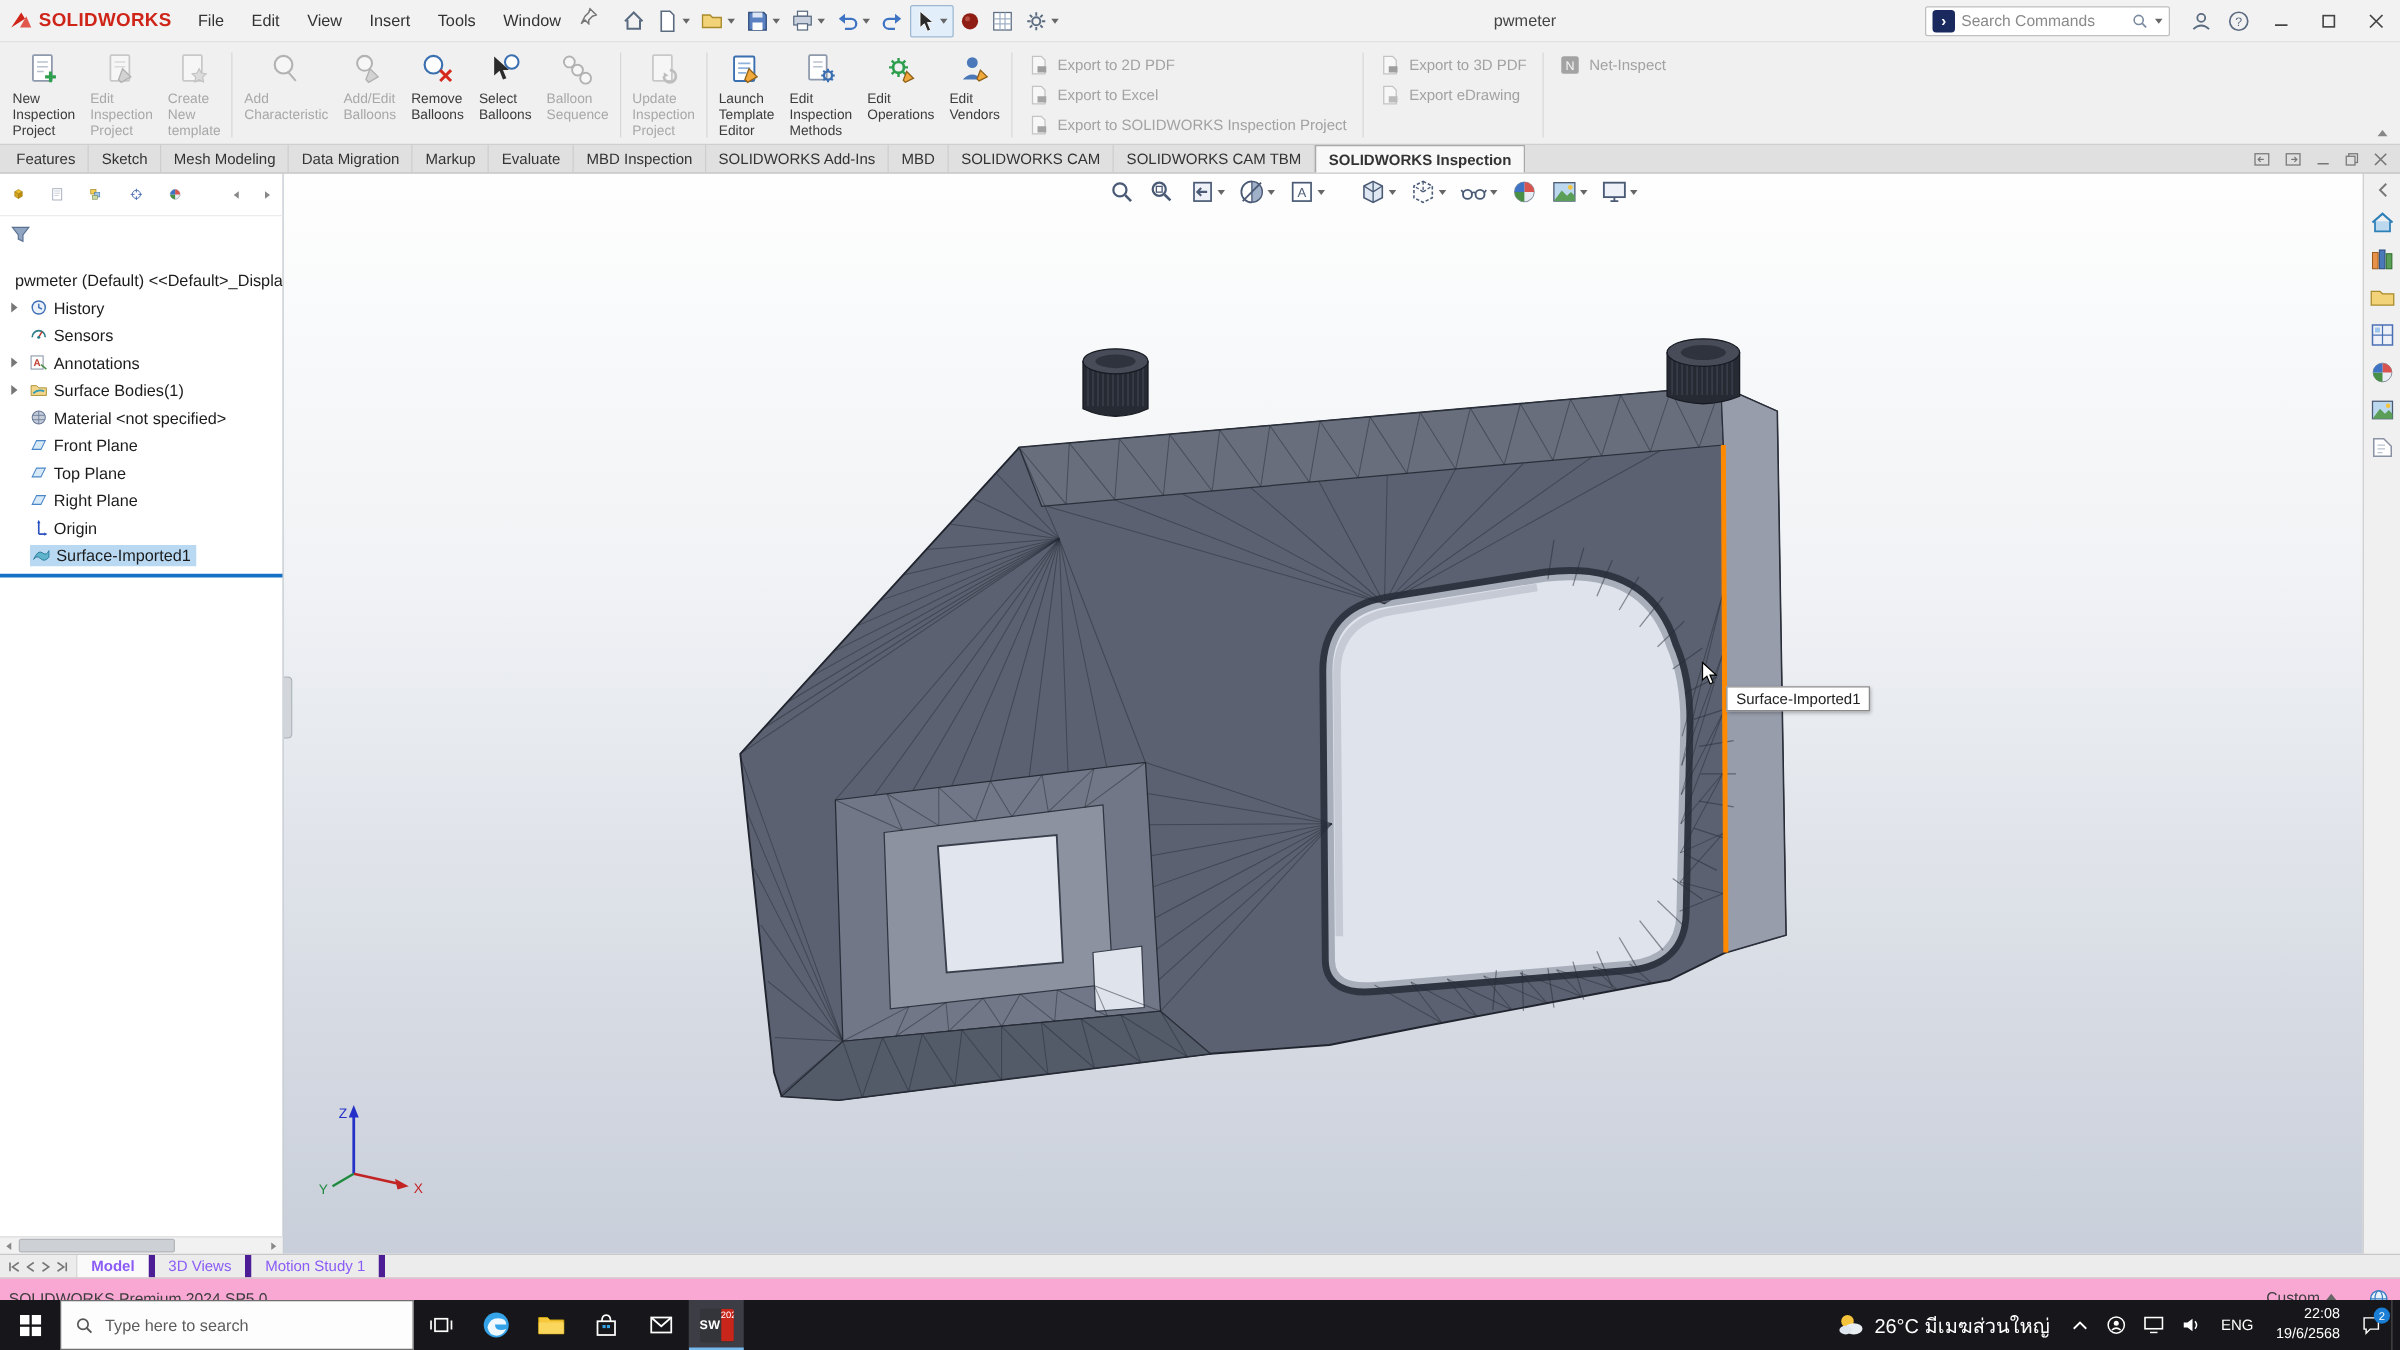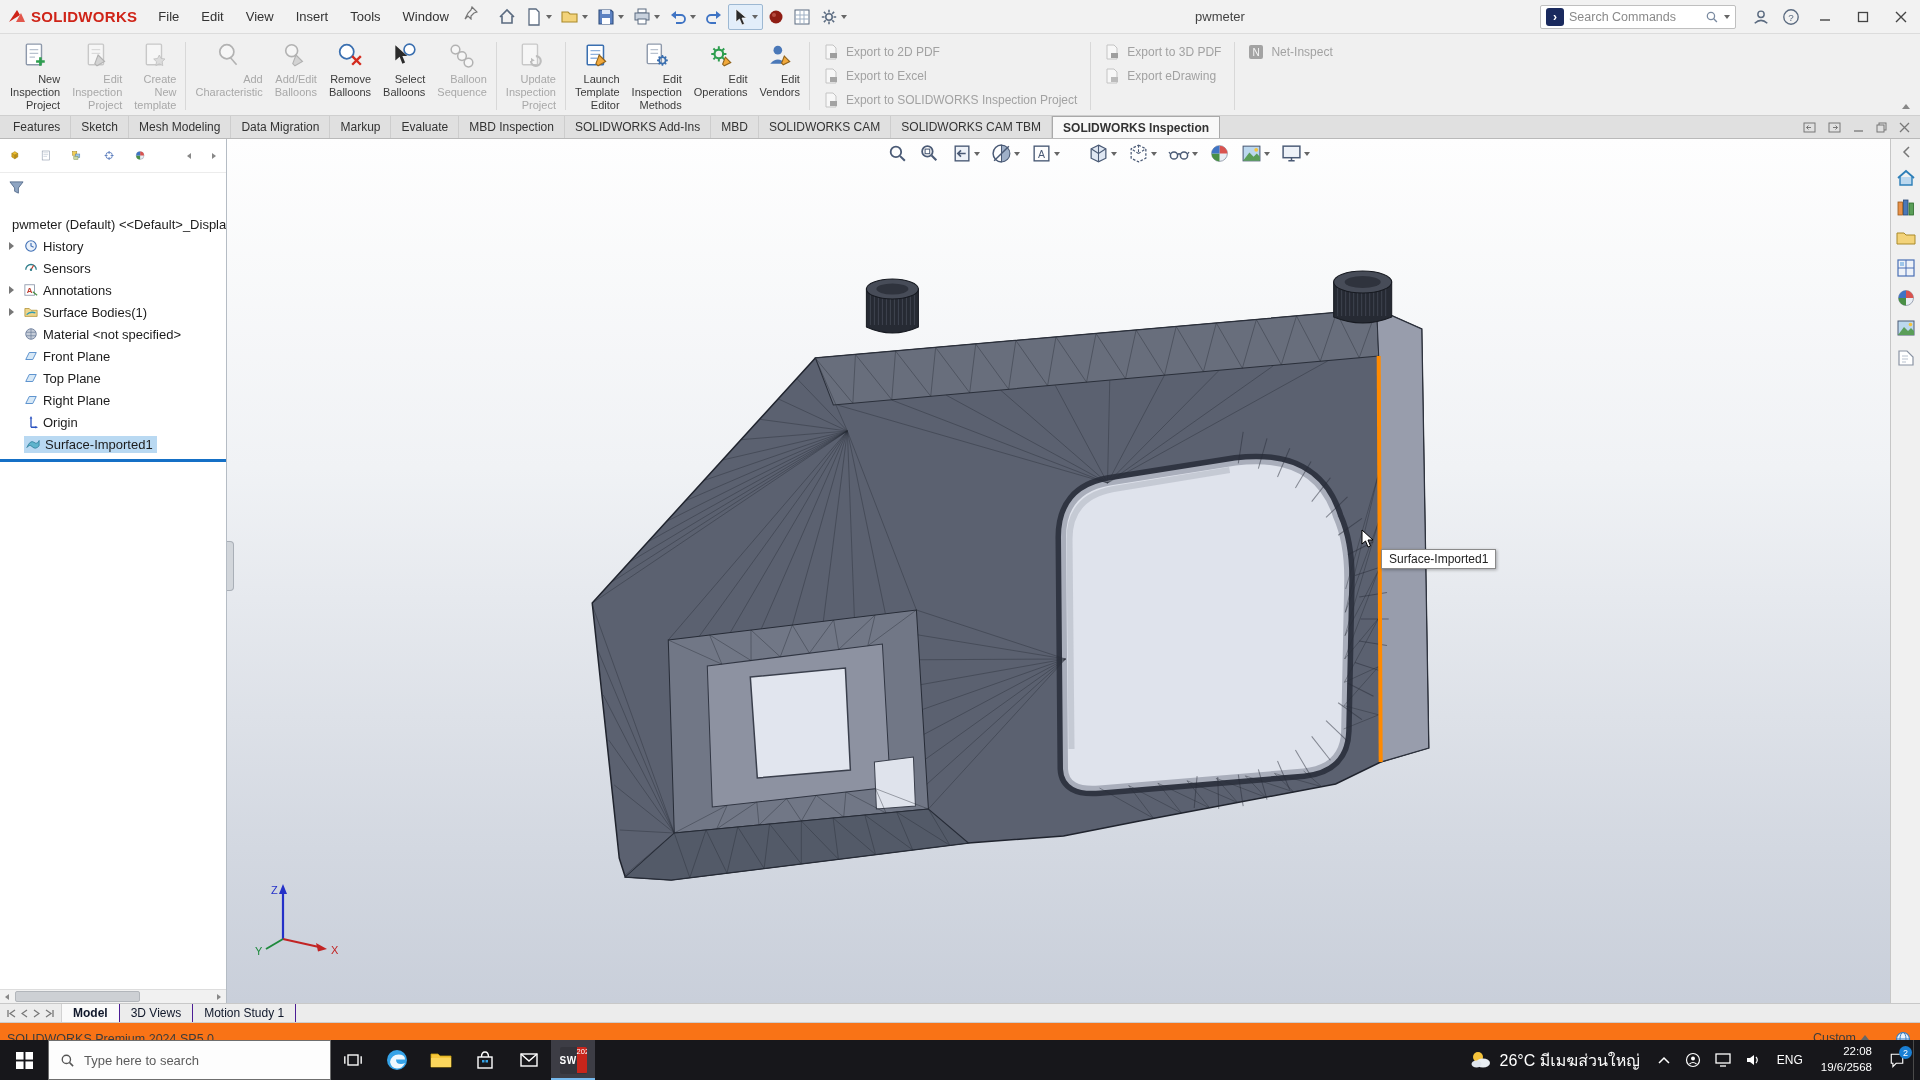--- a/index.html
+++ b/index.html
@@ -23,21 +23,21 @@
   .cmd-search{width:196px;height:24px;background:#fff;border:1px solid #bfbfbf;border-radius:2px;display:flex;align-items:center;gap:5px;padding:0 5px;margin-right:10px}
   .search-badge{width:18px;height:18px;background:#1a2a5e;border-radius:3px;color:#fff;font-size:12px;display:flex;align-items:center;justify-content:center;font-weight:bold}
   .search-ph{flex:1;color:#8a8a8a;font-size:12.5px;white-space:nowrap;overflow:hidden}
   .tb-iconbtn{width:30px;height:34px;display:flex;align-items:center;justify-content:center}
   .winbtn{width:38px;height:34px;display:flex;align-items:center;justify-content:center;color:#444}
 
   
   .ribbon{position:absolute;top:34px;left:0;right:0;height:82px;background:#f0f0f0;border-bottom:1px solid #cfcfcf;display:flex;align-items:stretch;padding:3px 0 0 4px;overflow:hidden}
   .rbtn{display:flex;flex-direction:column;align-items:center;padding:3px 6px 1px;gap:3px}
   .rbtn .ric{height:30px;display:flex;align-items:center;justify-content:center}
-  .rbtn .rlb{width:min-content;text-align:right;font-size:11px;line-height:1.2;color:#3b3b3b;white-space:normal}
+  .rbtn .rlb{width:min-content;text-align:left;font-size:11px;line-height:1.2;color:#3b3b3b;white-space:normal}
   .rbtn.disabled .rlb{color:#a8a8a8}
   .rbtn.disabled .ric{filter:grayscale(1);opacity:.45}
   .rsep{width:1px;background:#d8d8d8;margin:5px 3px}
   .export-col{display:flex;flex-direction:column;padding:7px 10px 0;gap:8px}
   .export-item{display:flex;align-items:center;gap:7px;font-size:12px;color:#a2a2a2;white-space:nowrap}
   .export-item .eic{filter:grayscale(1);opacity:.5}
   .ribbon-collapse{position:absolute;right:10px;bottom:6px;width:0;height:0;border-left:4px solid transparent;border-right:4px solid transparent;border-bottom:5px solid #888}
 
   
   .tabrow{position:absolute;top:116px;left:0;right:0;height:23px;background:#e0e0e0;border-bottom:1px solid #b9b9b9;display:flex;align-items:flex-end;padding-left:3px}
@@ -72,23 +72,23 @@
   .tooltip{position:absolute;left:1154px;top:410px;background:#fff;border:1px solid #8a8a8a;box-shadow:1px 1px 3px rgba(0,0,0,.3);font-size:12px;padding:2px 7px;color:#222;z-index:6;white-space:nowrap}
   .cursor{position:absolute;left:1134px;top:390px;z-index:7}
   .splitter-tab{position:absolute;left:0;top:402px;width:7px;height:50px;background:#d2d6db;border:1px solid #a9afb7;border-left:none;border-radius:0 4px 4px 0;z-index:5}
   .triad{position:absolute;left:26px;bottom:46px;z-index:4}
 
   .taskpane{width:30px;background:#f0f0f0;border-left:1px solid #c6c6c6;display:flex;flex-direction:column;align-items:center;padding-top:7px;gap:10px;flex:none}
 
   
   .sheettabs{position:absolute;top:1003px;left:0;right:0;height:19px;background:#ececec;border-top:1px solid #c8c8c8;display:flex;align-items:stretch;font-size:12px}
   .snav{display:flex;align-items:center;gap:5px;padding:0 6px;border-right:1px solid #d2d2d2}
-  .stab{padding:0 11px;display:flex;align-items:center;border-right:1px solid #4c1d95;color:#0f172a;white-space:nowrap}
+  .stab{padding:0 11px;display:flex;align-items:center;border-right:5px solid #4c1d95;color:#8b5cf6;white-space:nowrap}
   .stab.active{background:#fafafa;font-weight:bold}
-  .statusbar{position:absolute;top:1022px;left:0;right:0;height:32px;background:#f97316;border-top:1px solid #cdcdcd;display:flex;align-items:center;font-size:12.5px;color:#3c3c3c;padding:0 7px}
+  .statusbar{position:absolute;top:1022px;left:0;right:0;height:32px;background:#f9a8d4;border-top:1px solid #cdcdcd;display:flex;align-items:center;font-size:12.5px;color:#3c3c3c;padding:0 7px}
   .status-right{margin-left:auto;display:flex;align-items:flex-start;gap:26px;padding-right:2px}
   .tri-up{width:0;height:0;border-left:4px solid transparent;border-right:4px solid transparent;border-bottom:5px solid #666}
 
   
   .taskbar{position:absolute;top:1040px;left:0;right:0;height:40px;background:#17171b;display:flex;align-items:center;color:#fff}
   .tb-start{width:48px;height:40px;display:flex;align-items:center;justify-content:center;flex:none}
   .tb-search{width:283px;height:40px;background:#fdfdfd;border:1px solid #6e6e6e;display:flex;align-items:center;gap:9px;padding:0 11px;color:#5c5c5c;font-size:13px;flex:none}
   .tb-app{width:44px;height:40px;display:flex;align-items:center;justify-content:center;position:relative;flex:none}
   .tb-app.active{background:#3d3d45;box-shadow:inset 0 -2px 0 #76b9ed}
   .swtile{width:27px;height:27px;background:#34343b;border-radius:2px;display:flex;flex-direction:row;overflow:hidden}

